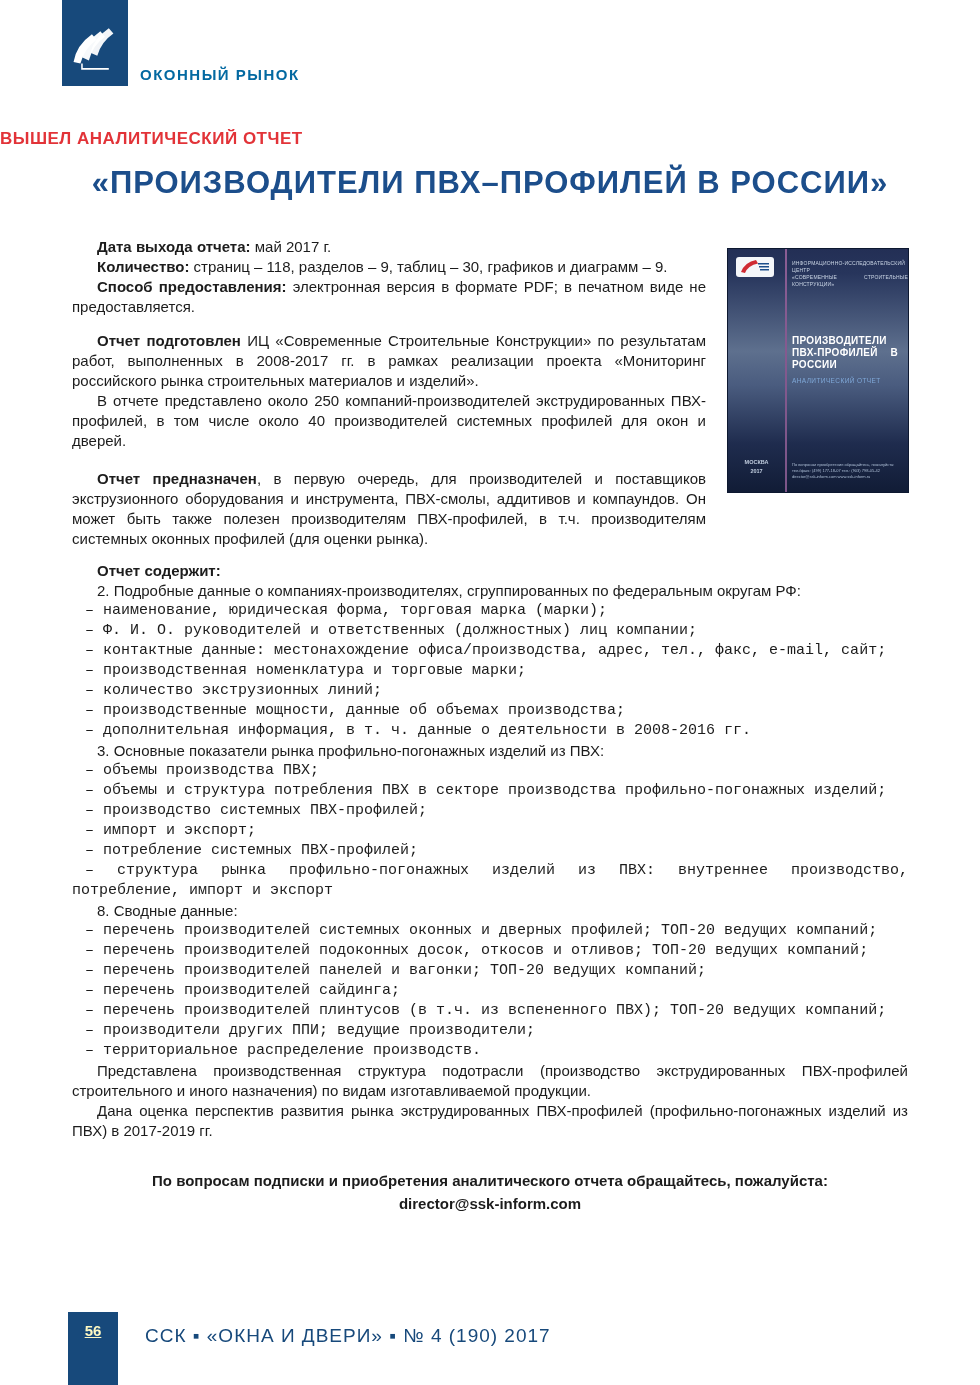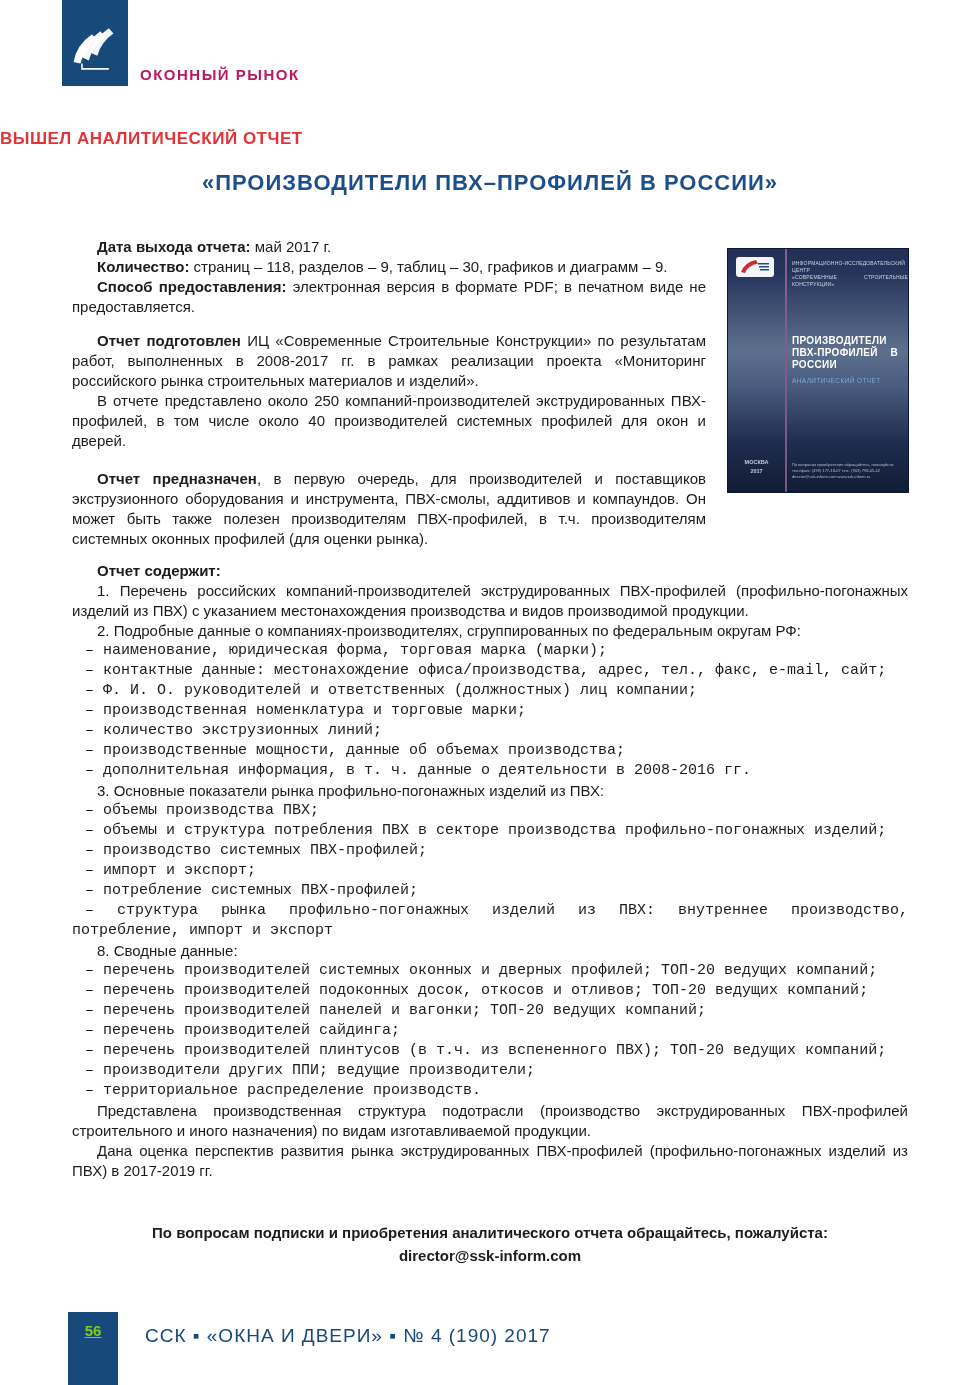--- a/index.html
+++ b/index.html
@@ -7,27 +7,27 @@
   body {
     width:980px; height:1385px; position:relative; overflow:hidden;
     background:#ffffff; color:#1c1c1c;
     font-family:"Liberation Sans", sans-serif;
   }
 
   
   .logo-block { position:absolute; left:62px; top:0; width:66px; height:86px; background:#17497b; }
   .logo-block svg { position:absolute; left:10px; top:26px; }
   .masthead { position:absolute; left:140px; top:66px; font-size:15px; font-weight:bold;
-              color:#be185d; letter-spacing:1.5px; }
+              color:#0369a1; letter-spacing:1.5px; }
 
   
   .kicker { position:absolute; left:0; top:129px; width:100%; text-align:left;
             color:#e23338; font-size:17px; font-weight:bold; letter-spacing:.5px; }
   .main-title { position:absolute; left:0; top:166px; width:100%; text-align:center;
-            color:#1c4e8b; font-size:22px; line-height:34px; font-weight:bold; letter-spacing:1px; }
+            color:#1c4e8b; font-size:31px; line-height:34px; font-weight:bold; letter-spacing:1px; }
 
   
   .content { position:absolute; left:72px; top:237px; width:836px;
              font-size:15px; line-height:20px; text-align:justify; }
   .content p { margin:0; }
   .para { text-indent:25px; }
   .dash { text-indent:13px;font-family:Liberation Mono, monospace; }
   .b { font-weight:bold; }
   .gap14 { height:14px; } .gap18 { height:18px; } .gap12 { height:12px; }
 
@@ -44,27 +44,27 @@
   .cover-title { position:absolute; left:64px; top:86px; width:106px; color:#ffffff;
                  font-size:10px; line-height:12px; font-weight:bold; letter-spacing:.3px; }
   .cover-subtitle { position:absolute; left:64px; top:122px; color:#7fa8d8;
                     font-size:6.5px; letter-spacing:.4px; }
   .cover-city { position:absolute; left:0; bottom:16px; width:57px; text-align:center;
                 color:#c0cdde; font-size:5.5px; line-height:9px; font-weight:bold; }
   .cover-contacts { position:absolute; left:64px; bottom:12px; color:#aebfd6;
                     font-size:4px; line-height:6px; }
 
   
-  .contact { margin-top:40px; text-align:center; font-weight:bold; font-size:15px;
+  .contact { margin-top:28px; text-align:center; font-weight:bold; font-size:15px;
              line-height:23px; text-indent:0; }
   .contact p { text-indent:0; }
 
   
   .footer-box { position:absolute; left:68px; top:1312px; width:50px; height:73px;
-                background:#17497b; color:#84cc16; text-align:center;
+                background:#17497b; color:#fef9c3; text-align:center;
                 font-size:15px; font-weight:bold; padding-top:10px;text-decoration:underline; }
   .footer-issue { position:absolute; left:145px; top:1325px; color:#17497b;
                   font-size:19px; letter-spacing:1px; }
 </style>
 </head>
 <body>
 
 <div class="logo-block">
   <svg width="46" height="52" viewBox="0 0 60 66" aria-hidden="true">
     <g fill="#ffffff">
@@ -118,25 +118,24 @@
   <p class="para"><span class="b">Отчет подготовлен</span><span> ИЦ «Современные Строительные Конструкции» по результатам работ, выполненных в 2008-2017 гг. в рамках реализации проекта «Мониторинг российского рынка строительных материалов и изделий».</span></p>
   <p class="para"><span>В отчете представлено около 250 компаний-производителей экструдированных ПВХ-профилей, в том числе около 40 производителей системных профилей для окон и дверей.</span></p>
 
   <div class="gap18"></div>
 
   <p class="para"><span class="b">Отчет предназначен</span><span>, в первую очередь, для производителей и поставщиков экструзионного оборудования и инструмента, ПВХ-смолы, аддитивов и компаундов. Он может быть также полезен производителям ПВХ-профилей, в т.ч. производителям системных оконных профилей (для оценки рынка).</span></p>
 
   <div class="gap12"></div>
 
   <p class="para b">Отчет содержит:</p>
-  <p class="para">1. Перечень российских компаний-производителей экструдированных ПВХ-профилей (профильно-погонажных изделий из ПВХ) с указанием местонахождения производства и видов производимой продукции.</p>
   <p class="para">2. Подробные данные о компаниях-производителях, сгруппированных по федеральным округам РФ:</p>
   <p class="dash">– наименование, юридическая форма, торговая марка (марки);</p>
+  <p class="dash">– Ф. И. О. руководителей и ответственных (должностных) лиц компании;</p>
   <p class="dash">– контактные данные: местонахождение офиса/производства, адрес, тел., факс, e-mail, сайт;</p>
-  <p class="dash">– Ф. И. О. руководителей и ответственных (должностных) лиц компании;</p>
   <p class="dash">– производственная номенклатура и торговые марки;</p>
   <p class="dash">– количество экструзионных линий;</p>
   <p class="dash">– производственные мощности, данные об объемах производства;</p>
   <p class="dash">– дополнительная информация, в т. ч. данные о деятельности в 2008-2016 гг.</p>
   <p class="para">3. Основные показатели рынка профильно-погонажных изделий из ПВХ:</p>
   <p class="dash">– объемы производства ПВХ;</p>
   <p class="dash">– объемы и структура потребления ПВХ в секторе производства профильно-погонажных изделий;</p>
   <p class="dash">– производство системных ПВХ-профилей;</p>
   <p class="dash">– импорт и экспорт;</p>
   <p class="dash">– потребление системных ПВХ-профилей;</p>

